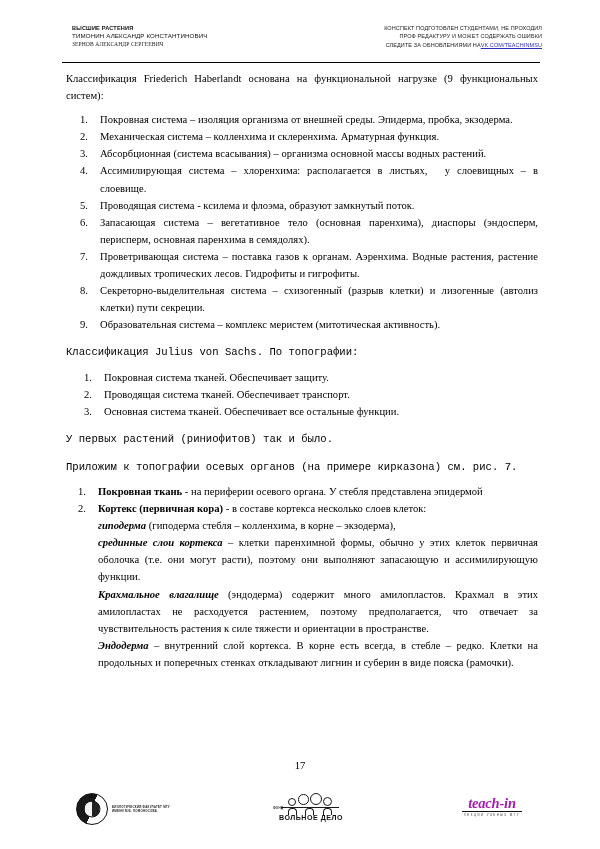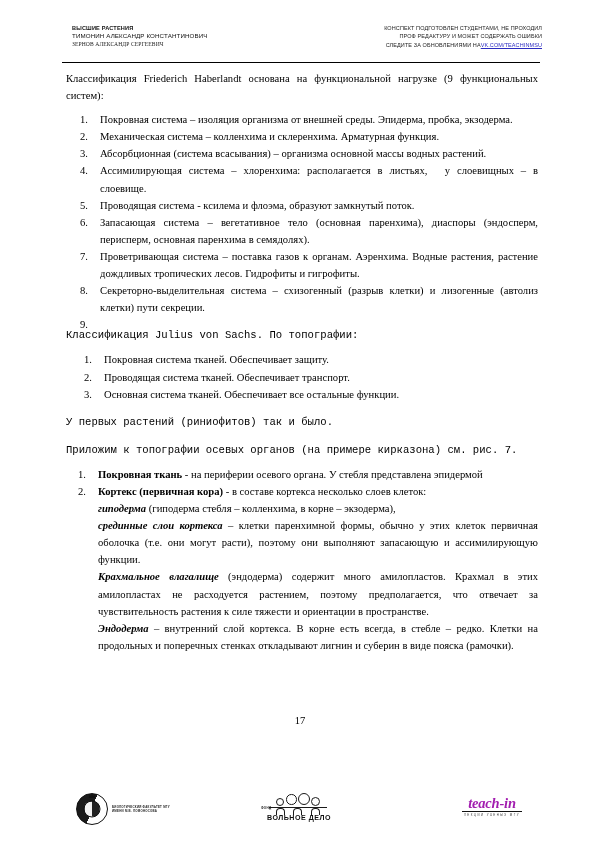--- a/index.html
+++ b/index.html
@@ -133,21 +133,21 @@
     text-align: justify;
   }
   b.bold { font-weight: bold; }
   i.bi {
     font-weight: bold;
   }
 
   
   .pagenum {
     position: absolute;
-    top: 715px;
+    top: 760px;
     left: 0;
     width: 600px;
     text-align: center;
     font-size: 10.6px;
   }
 
   
   .footer {
     position: absolute;
     top: 793px;
@@ -206,21 +206,21 @@
     letter-spacing: 0.25px;
     color: #1a1a1a;
     font-weight: bold;
     text-transform: uppercase;
     width: 58px;
   }
 
   
   .logo-vd {
     position: absolute;
-    left: 256px;
+    left: 268px;
     top: 1px;
     width: 86px;
     text-align: center;
   }
   .vd-mark {
     position: relative;
     width: 80px;
     height: 20px;
     margin: 0 auto;
   }
@@ -320,21 +320,21 @@
 
     <ol class="numlist">
       <li><span class="num">1.</span><span>Покровная система – изоляция организма от внешней среды. Эпидерма, пробка, экзодерма.</span></li>
       <li><span class="num">2.</span><span>Механическая система – колленхима и склеренхима. Арматурная функция.</span></li>
       <li><span class="num">3.</span><span>Абсорбционная (система всасывания) – организма основной массы водных растений.</span></li>
       <li><span class="num">4.</span><span>Ассимилирующая система – хлоренхима: располагается в листьях,  у слоевищных – в слоевище.</span></li>
       <li><span class="num">5.</span><span>Проводящая система - ксилема и флоэма, образуют замкнутый поток.</span></li>
       <li><span class="num">6.</span><span>Запасающая система – вегетативное тело (основная паренхима), диаспоры (эндосперм, перисперм, основная паренхима в семядолях).</span></li>
       <li><span class="num">7.</span><span>Проветривающая система – поставка газов к органам. Аэренхима. Водные растения, растение дождливых тропических лесов. Гидрофиты и гигрофиты.</span></li>
       <li><span class="num">8.</span><span>Секреторно-выделительная система – схизогенный (разрыв клетки) и лизогенные (автолиз клетки) пути секреции.</span></li>
-      <li><span class="num">9.</span></li>
+      <li><span class="num">9.</span><span>Образовательная система – комплекс меристем (митотическая активность).</span></li>
     </ol>
 
     <p class="para spaced">Классификация Julius von Sachs. По топографии:</p>
 
     <ol class="numlist wide">
       <li><span class="num">1.</span><span>Покровная система тканей. Обеспечивает защиту.</span></li>
       <li><span class="num">2.</span><span>Проводящая система тканей. Обеспечивает транспорт.</span></li>
       <li><span class="num">3.</span><span>Основная система тканей. Обеспечивает все остальные функции.</span></li>
     </ol>
 

